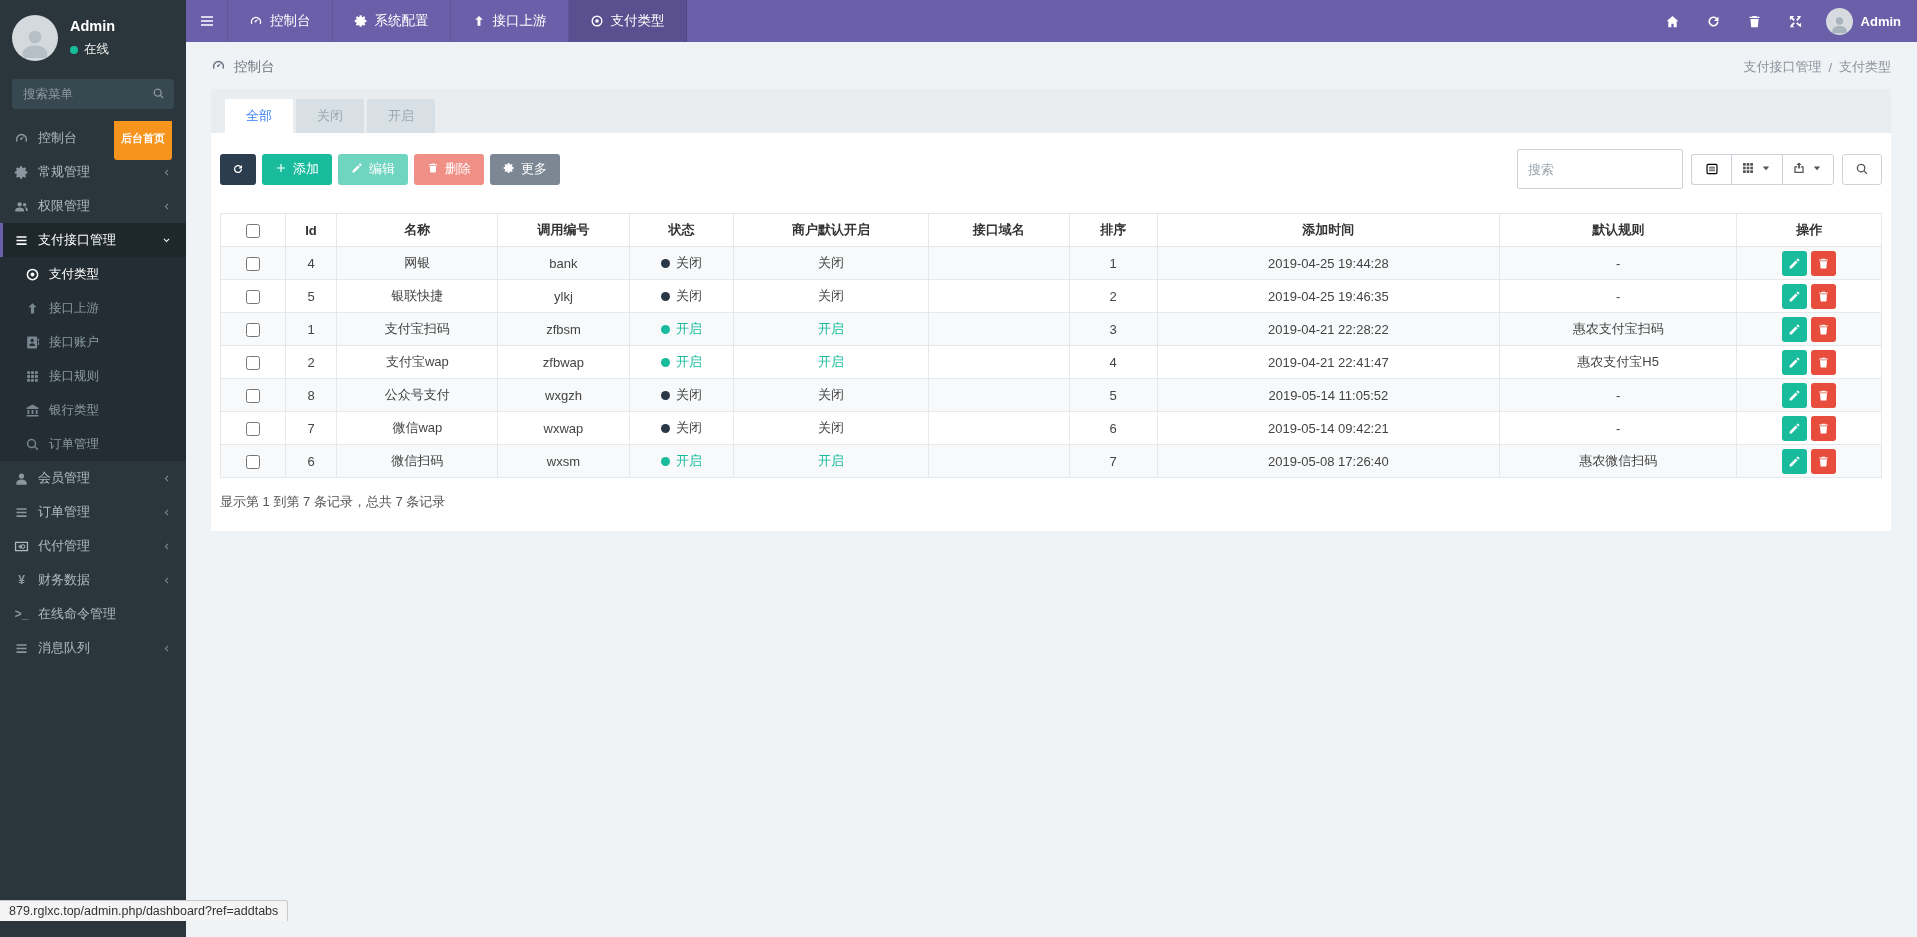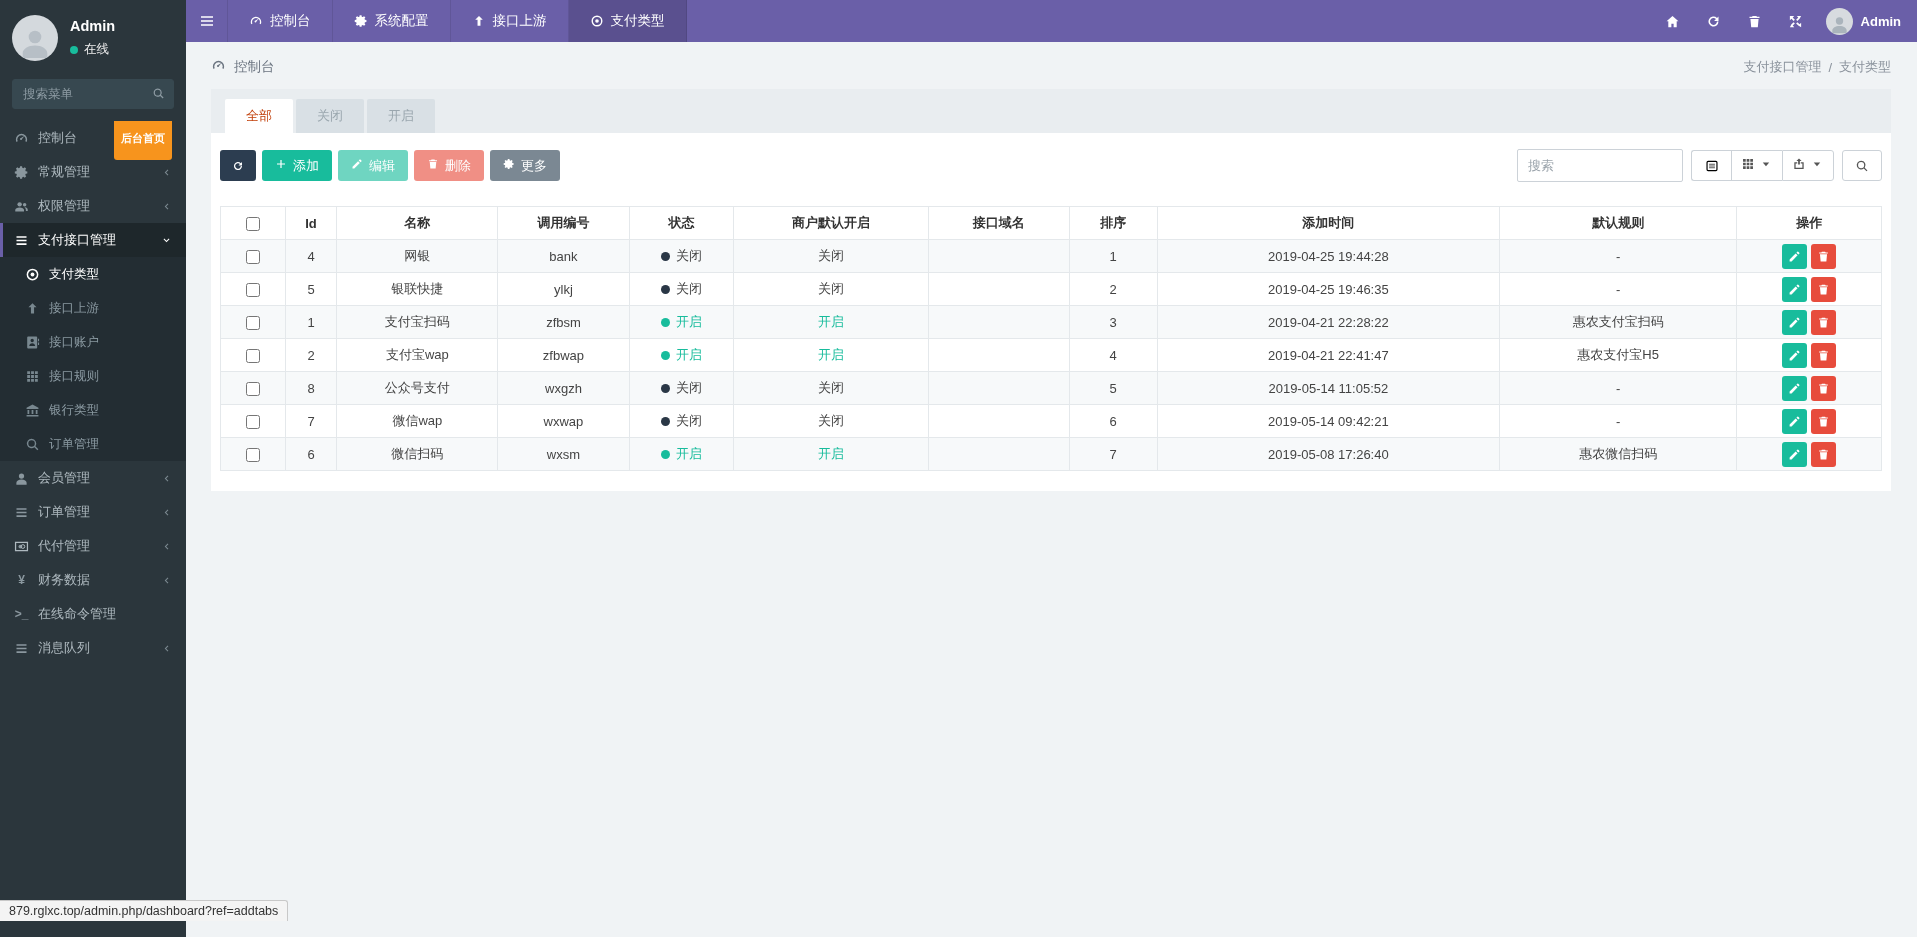--- a/index.html
+++ b/index.html
@@ -62,34 +62,34 @@
 
   
   .content{flex:1;overflow:hidden}
   .crumb-row{display:flex;justify-content:space-between;align-items:center;padding:16px 26px 13px 25px}
   .crumb-left{display:flex;gap:8px;align-items:center;font-size:13.5px;color:#6b7480}
   .crumb-left .ic{width:15px;height:15px;fill:#6b7480}
   .crumb-right{font-size:13px;color:#8a929c;display:flex;gap:7px;align-items:center}
   .panel{margin:0 26px 0 25px}
   .tabsbar{background:#e9edf0;padding:10px 14px 0;display:flex;gap:3px}
   .tab{padding:8px 21px;font-size:13px;color:#9aa6ae;background:#d9e0e5;border-radius:2px 2px 0 0;cursor:pointer}
-  .tab.active{background:#fff;color:#c2410c}
+  .tab.active{background:#fff;color:#3b82f6}
   .panel-body{background:#fff;padding:16px 9px 20px}
   .toolbar{display:flex;align-items:center}
   .toolbar .tleft{display:flex;gap:6px}
   .btn{height:31px;border:none;border-radius:3px;color:#fff;font-size:13px;display:inline-flex;
        align-items:center;gap:6px;padding:0 13px;cursor:pointer;font-family:inherit}
   .btn .ic{width:12px;height:12px;fill:#fff}
   .btn-refresh{background:var(--dark);padding:0 12px}
   .btn-add{background:var(--green)}
   .btn-edit{background:var(--green);opacity:.62}
   .btn-del{background:var(--red);opacity:.62}
   .btn-more{background:var(--graybtn)}
   .toolbar .tright{margin-left:auto;display:flex;gap:8px;align-items:center}
-  .search-box input{width:166px;height:33px;border:1px solid #ccd2d8;border-radius:2px;padding:0 10px;
+  .search-box input{width:166px;height:40px;border:1px solid #ccd2d8;border-radius:2px;padding:0 10px;
                     font-size:13px;color:#555;font-family:inherit}
   .search-box input::placeholder{color:#9aa3ab}
   .btn-group{display:flex}
   .wbtn{height:31px;min-width:40px;background:#fff;border:1px solid #ccd2d8;display:inline-flex;
         align-items:center;justify-content:center;gap:4px;padding:0 9px;cursor:pointer}
   .wbtn .ic{width:14px;height:14px;fill:#555}
   .btn-group .wbtn{border-right-width:0}
   .btn-group .wbtn:first-child{border-radius:3px 0 0 3px}
   .btn-group .wbtn:last-child{border-right-width:1px;border-radius:0 3px 3px 0}
   .wbtn.single{border-radius:3px}
@@ -609,19 +609,20 @@
                       </svg>
                     </button><button class="opbtn op-del">
                       <svg viewBox="0 0 24 24" class="ic">
                         <path d="M9 3h6l1 1.5h4v2H4v-2h4zM5.5 8h13L17.3 21H6.7z"></path>
                       </svg>
                     </button></td>
                 </tr>
               </tbody>
           </table>
 
+          <div class="summary">显示第 1 到第 7 条记录，总共 7 条记录</div>
         </div>
       </div>
     </div>
   </div>
 </div>
 
 <div class="statusbar">879.rglxc.top/admin.php/dashboard?ref=addtabs</div>
 
 </body></html>

